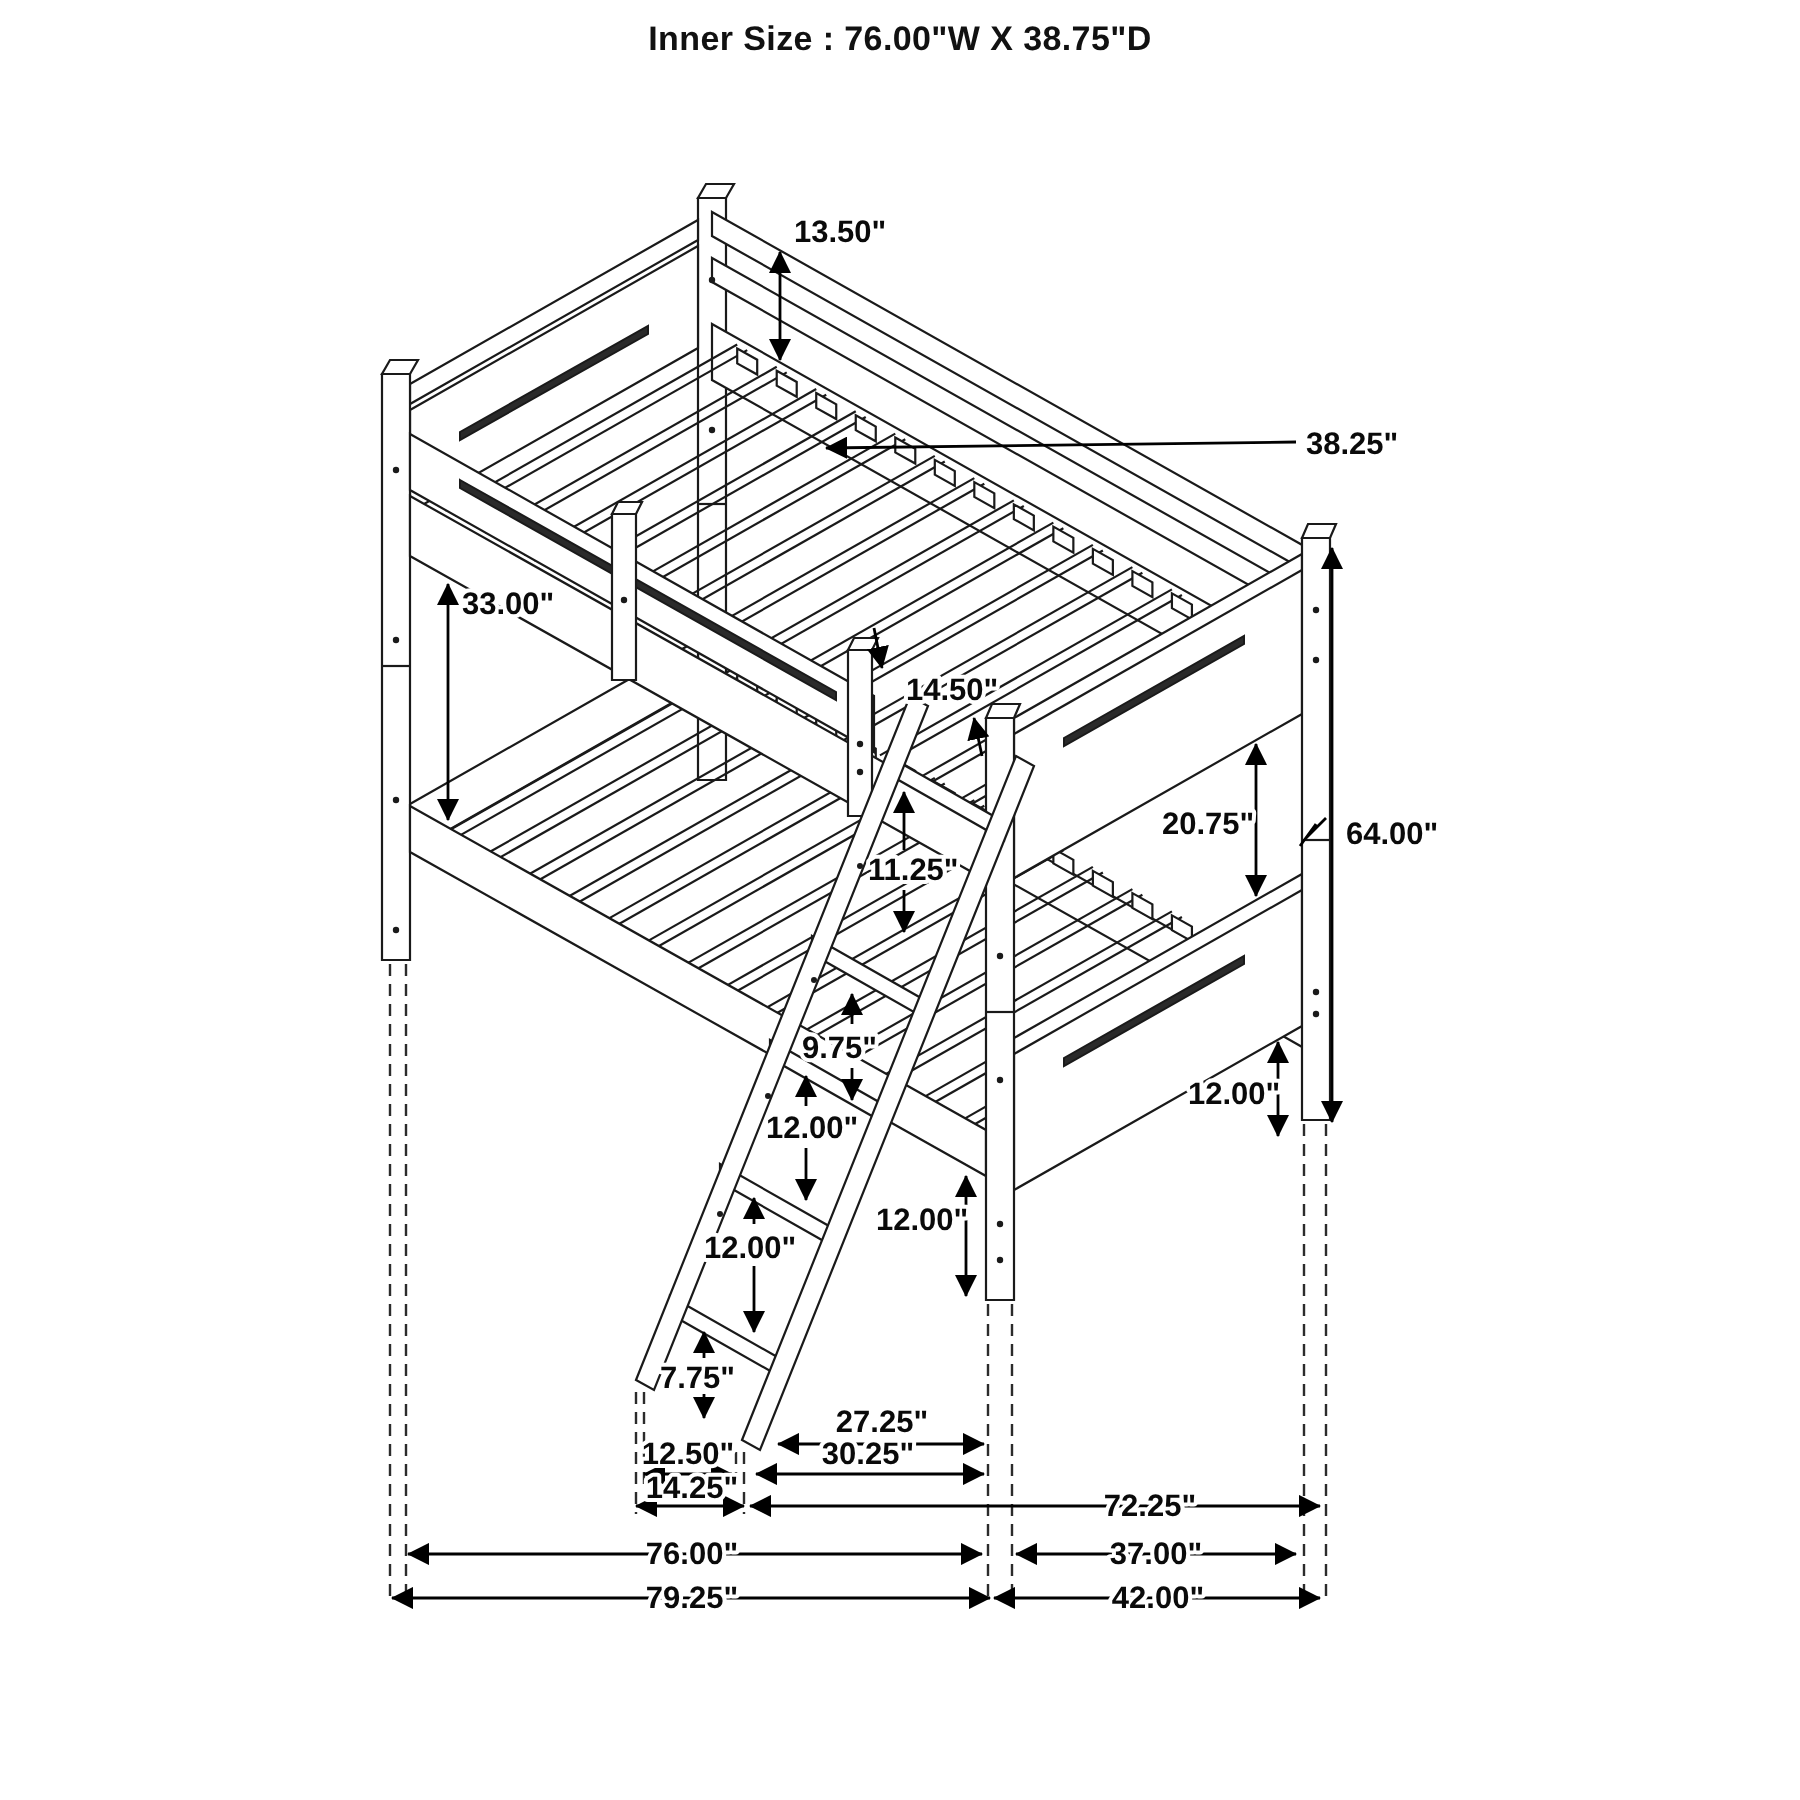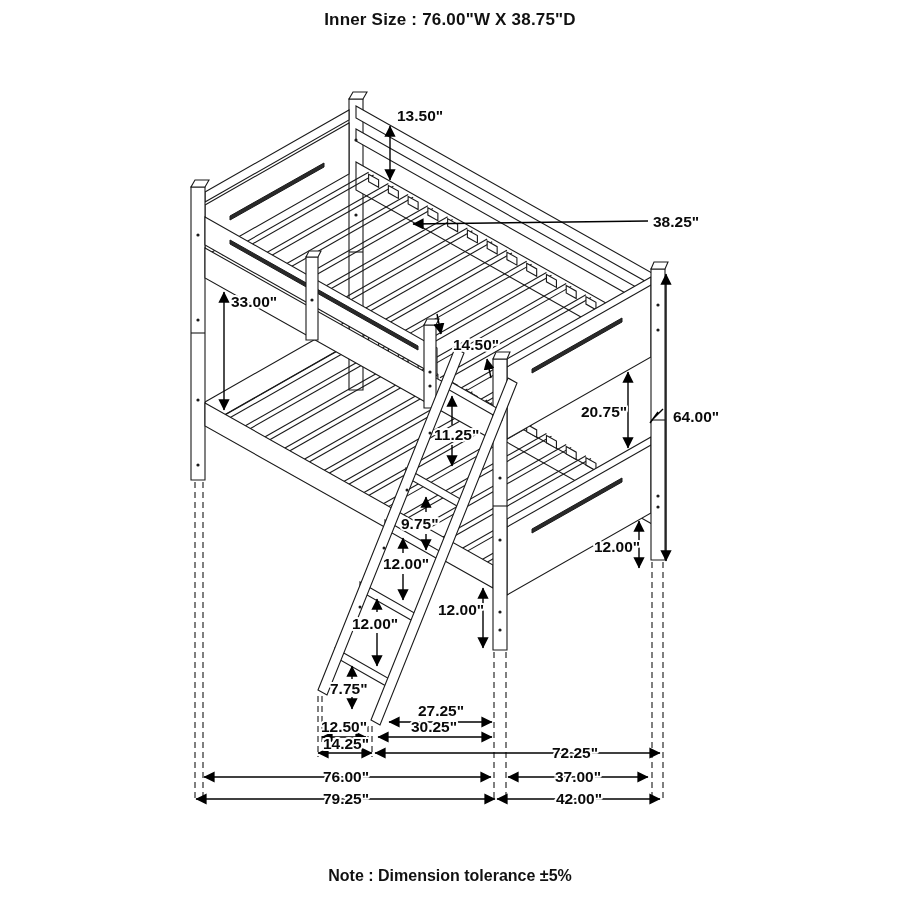--- a/index.html
+++ b/index.html
@@ -272,14 +272,13 @@
       <text class="dlab mid" x="434" y="732">30.25"</text>
       <text class="dlab mid" x="346" y="749">14.25"</text>
       <text class="dlab mid" x="575" y="758">72.25"</text>
       <text class="dlab mid" x="346" y="782">76.00"</text>
       <text class="dlab mid" x="578" y="782">37.00"</text>
       <text class="dlab mid" x="346" y="804">79.25"</text>
       <text class="dlab mid" x="579" y="804">42.00"</text>
     </g>
   </svg>
 
-  <div class="note">Note : Dimension tolerance ±5%</div>
 </div>
 
 </body></html>

